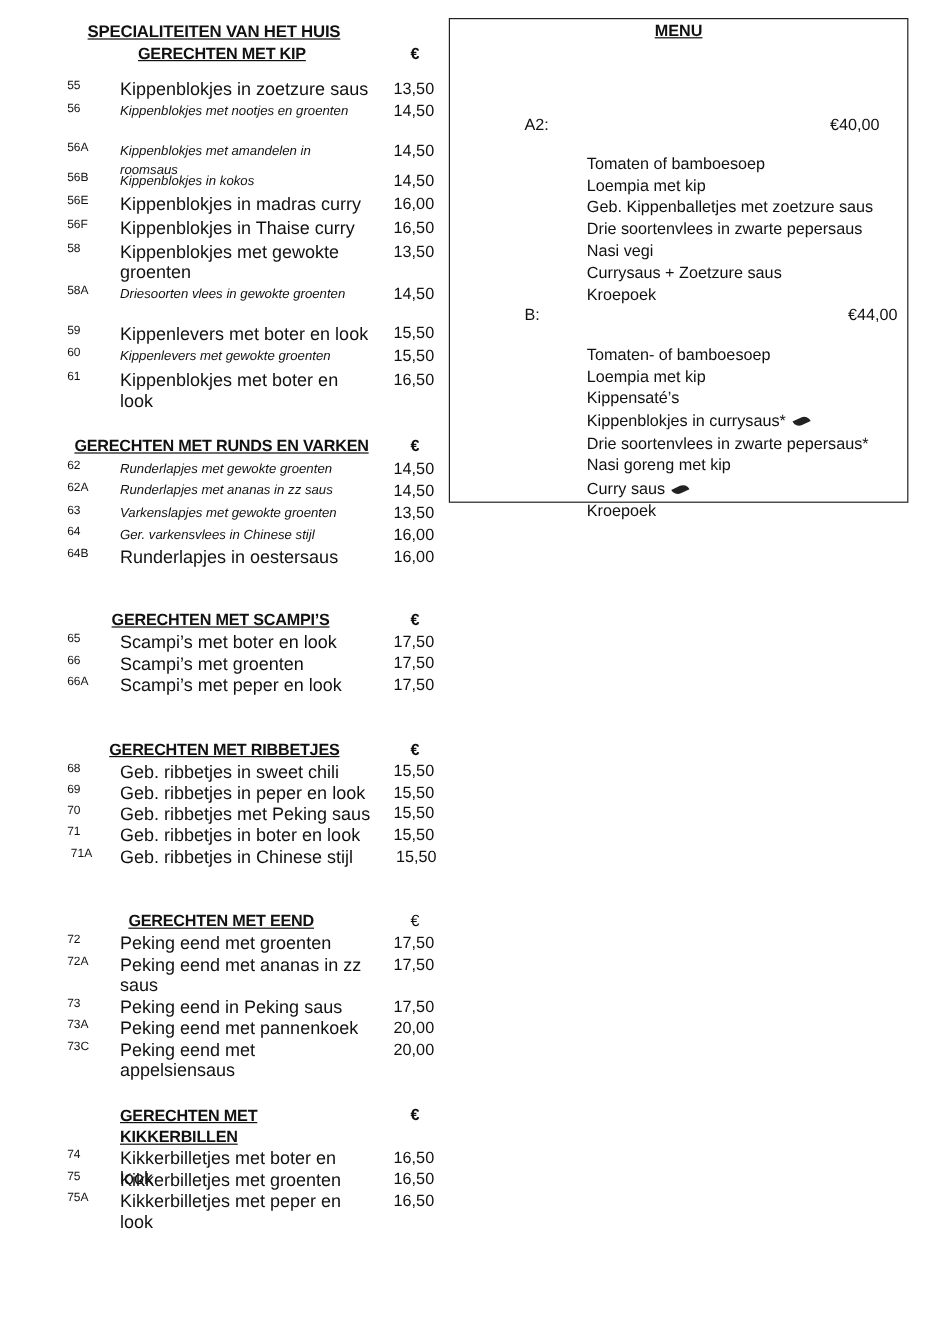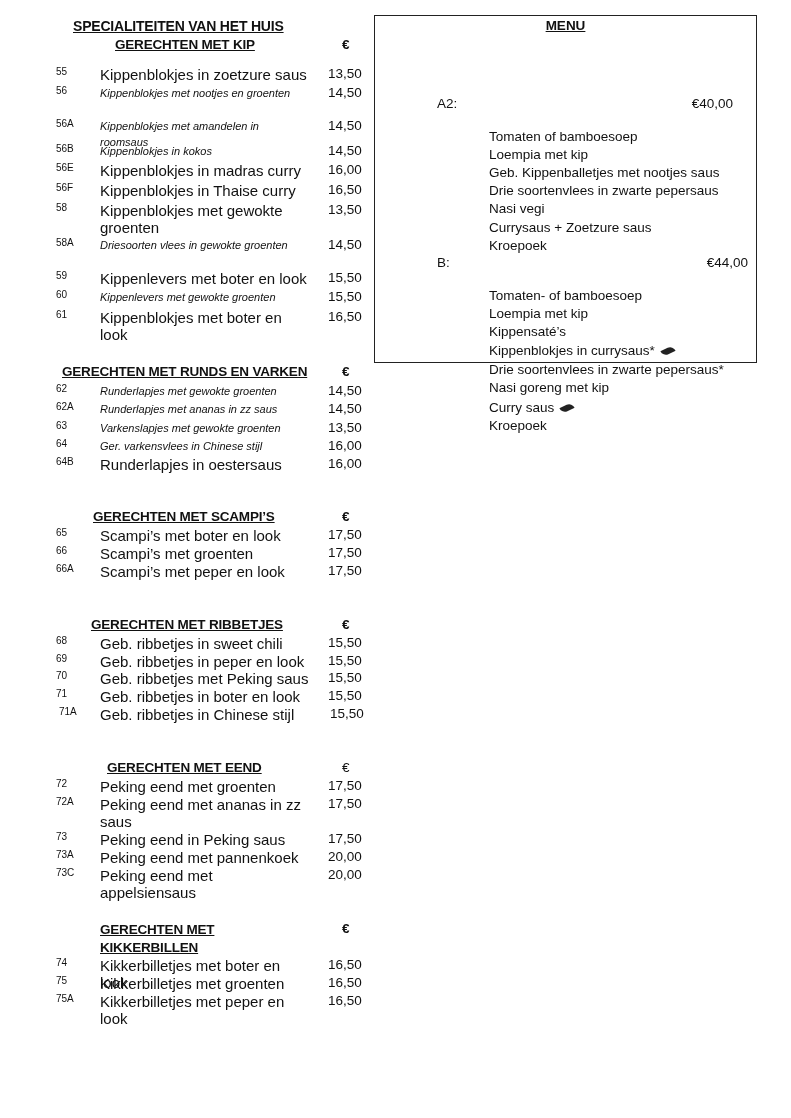--- a/index.html
+++ b/index.html
@@ -5,21 +5,21 @@
   html, body { margin:0; padding:0; background:#ffffff; }
   body { width:791px; height:1118px; position:relative; font-family:"Liberation Sans", sans-serif; color:#111; overflow:hidden; }
   .left { position:absolute; left:56px; top:18px; width:320px; }
   .hdr { position:absolute; font-weight:bold; text-decoration:underline; font-size:13.5px; letter-spacing:-0.2px; }
   .euro { position:absolute; font-weight:bold; font-size:13.5px; }
   .row { position:absolute; left:0; width:320px; }
   .num { position:absolute; left:0; font-size:10px; }
   .name { position:absolute; left:44px; width:210px; font-size:15px; line-height:17px; }
   .name.sm { font-size:11px; line-height:16px;font-style:italic; }
   .price { position:absolute; left:272px; font-size:13.5px; }
-  .box { position:absolute; left:374px; top:15px; width:383px; height:348px; border:1.5px solid #222; box-sizing:border-box; }
+  .box { position:absolute; left:374px; top:15px; width:383px; height:404px; border:1.5px solid #222; box-sizing:border-box; }
   .box .t { position:absolute; font-size:13.5px; }
   .box .b { font-weight:bold; text-decoration:underline; }
   .chili { display:inline-block; width:14px; height:6px; background:#222; border-radius:0 6px 0 6px; transform:rotate(-25deg); margin-left:6px; vertical-align:middle; }
 </style>
 </head>
 <body>
 
 <div class="left">
   <div class="hdr" style="left:17px;top:0;font-size:14px;">SPECIALITEITEN VAN HET HUIS</div>
   <div class="hdr" style="left:59px;top:19px;">GERECHTEN MET KIP</div>
@@ -214,21 +214,21 @@
     </div>
 </div>
 
 <div class="box">
   <div class="t b" style="left:0;width:100%;text-align:center;top:2px;">MENU</div>
   <div class="t" style="left:62px;top:80px;">A2:</div>
   <div class="t" style="right:23px;top:80px;">€40,00</div>
   <div id="m0">
       <div class="t" style="left: 114px; top: 113px;"><span>Tomaten of bamboesoep</span></div>
       <div class="t" style="left: 114px; top: 131px;"><span>Loempia met kip</span></div>
-      <div class="t" style="left: 114px; top: 149px;"><span>Geb. Kippenballetjes met nootjes saus</span></div>
+      <div class="t" style="left: 114px; top: 149px;"><span>Geb. Kippenballetjes met zoetzure saus</span></div>
       <div class="t" style="left: 114px; top: 167px;"><span>Drie soortenvlees in zwarte pepersaus</span></div>
       <div class="t" style="left: 114px; top: 185px;"><span>Nasi vegi</span></div>
       <div class="t" style="left: 114px; top: 204px;"><span>Currysaus + Zoetzure saus</span></div>
       <div class="t" style="left: 114px; top: 222px;"><span>Kroepoek</span></div>
     </div>
   <div class="t" style="left:62px;top:239px;">B:</div>
   <div class="t" style="right:8px;top:239px;">€44,00</div>
   <div id="m1">
       <div class="t" style="left: 114px; top: 272px;"><span>Tomaten- of bamboesoep</span></div>
       <div class="t" style="left: 114px; top: 290px;"><span>Loempia met kip</span></div>

